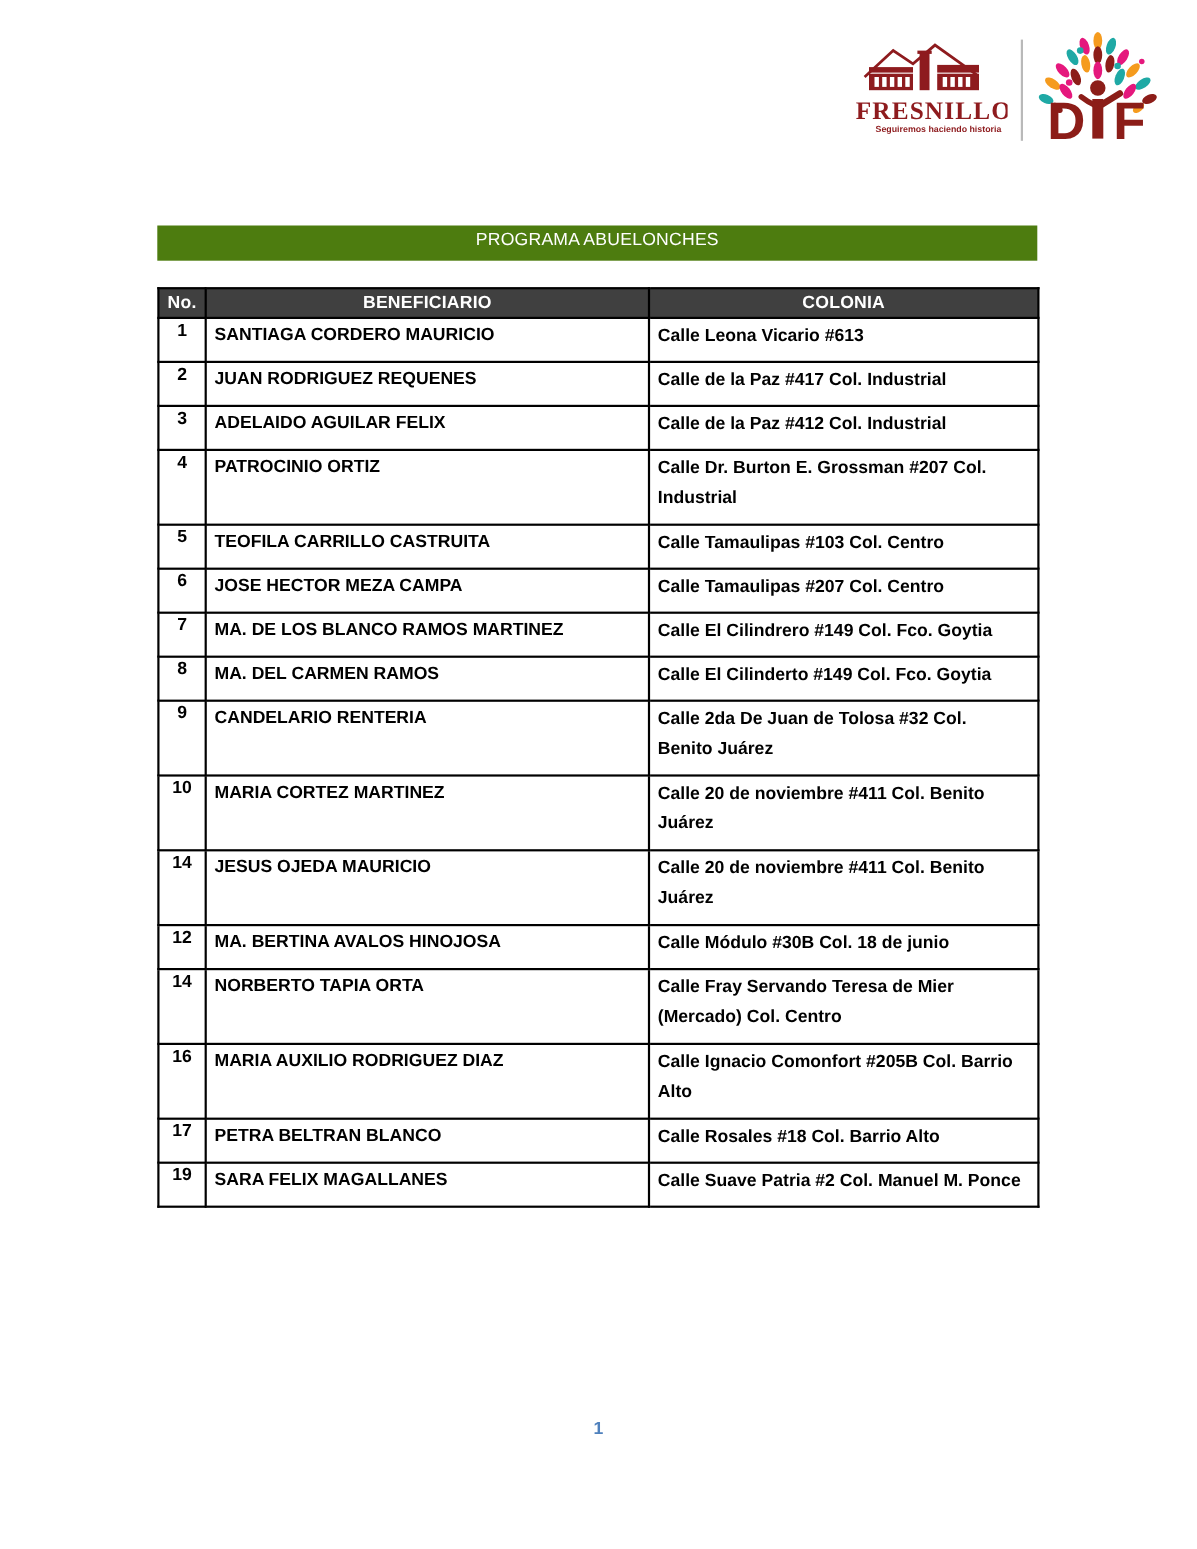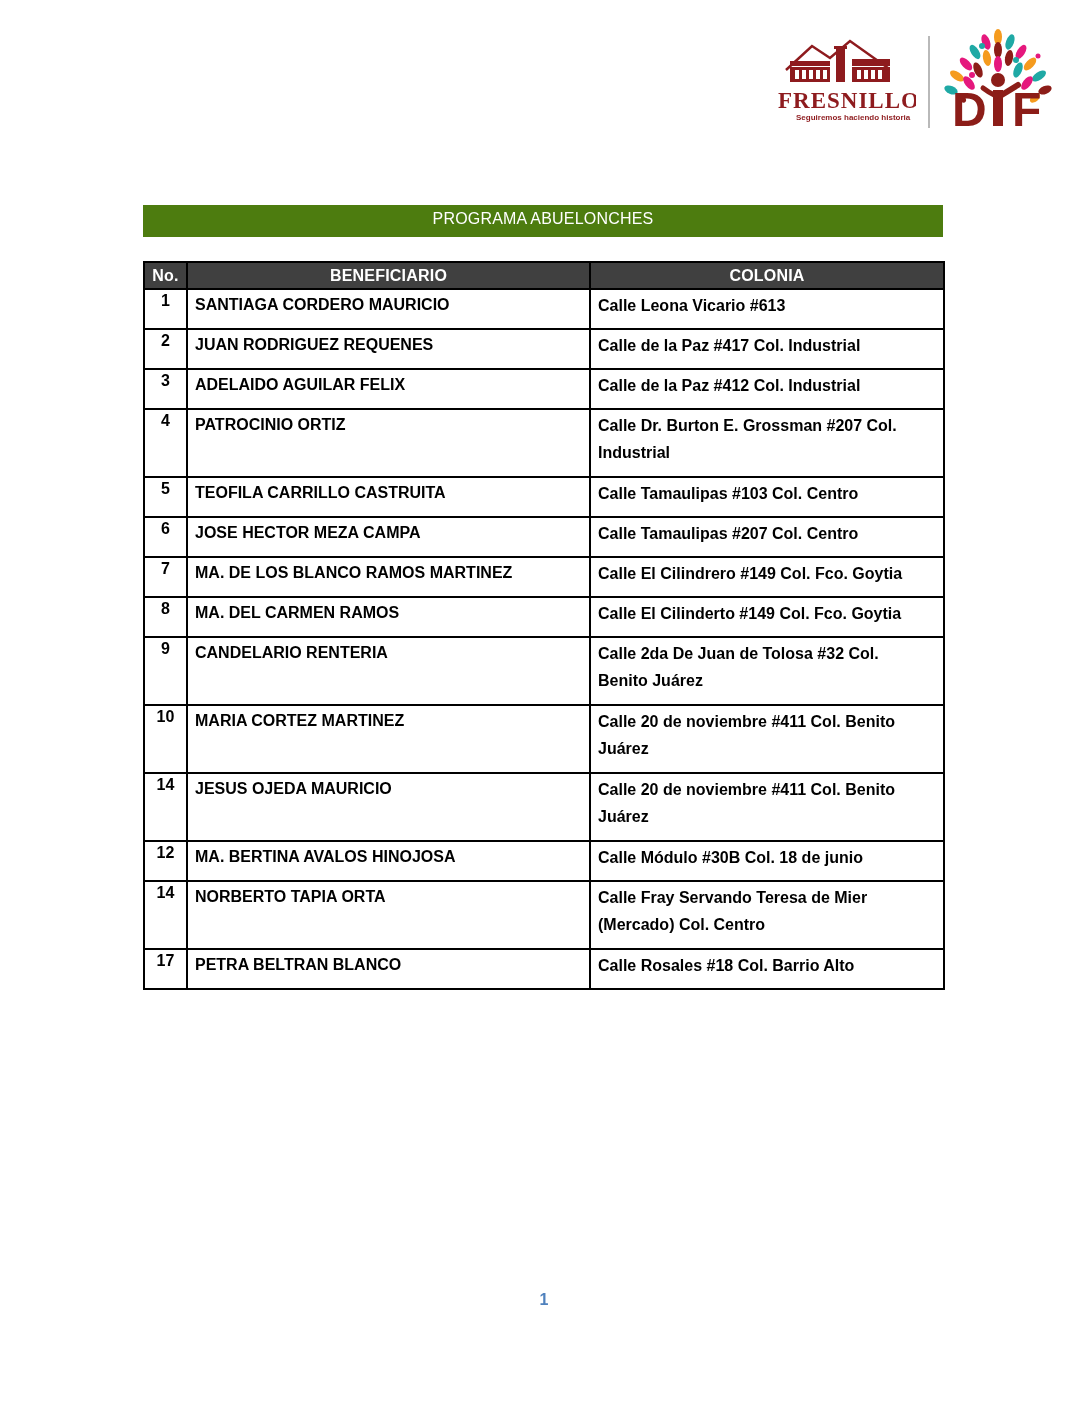--- a/index.html
+++ b/index.html
@@ -216,23 +216,34 @@
       <td class="td-no">12</td>
       <td class="td-ben">MA. BERTINA AVALOS HINOJOSA</td>
       <td class="td-col">Calle Módulo #30B Col. 18 de junio</td>
     </tr>
         <tr class="row-tall">
       <td class="td-no">14</td>
       <td class="td-ben">NORBERTO TAPIA ORTA</td>
       <td class="td-col">Calle Fray Servando Teresa de Mier
 (Mercado) Col. Centro</td>
     </tr>
+        <tr class="row-tall">
+      <td class="td-no">16</td>
+      <td class="td-ben">MARIA AUXILIO RODRIGUEZ DIAZ</td>
+      <td class="td-col">Calle Ignacio Comonfort #205B Col. Barrio
+Alto</td>
+    </tr>
         <tr class="row-normal">
       <td class="td-no">17</td>
       <td class="td-ben">PETRA BELTRAN BLANCO</td>
       <td class="td-col">Calle Rosales #18 Col. Barrio Alto</td>
     </tr>
+        <tr class="row-normal">
+      <td class="td-no">19</td>
+      <td class="td-ben">SARA FELIX MAGALLANES</td>
+      <td class="td-col">Calle Suave Patria #2 Col. Manuel M. Ponce</td>
+    </tr>
       </tbody>
   </table>
 
   <div class="page-num">1</div>
 
 </div>
 
 </body></html>

